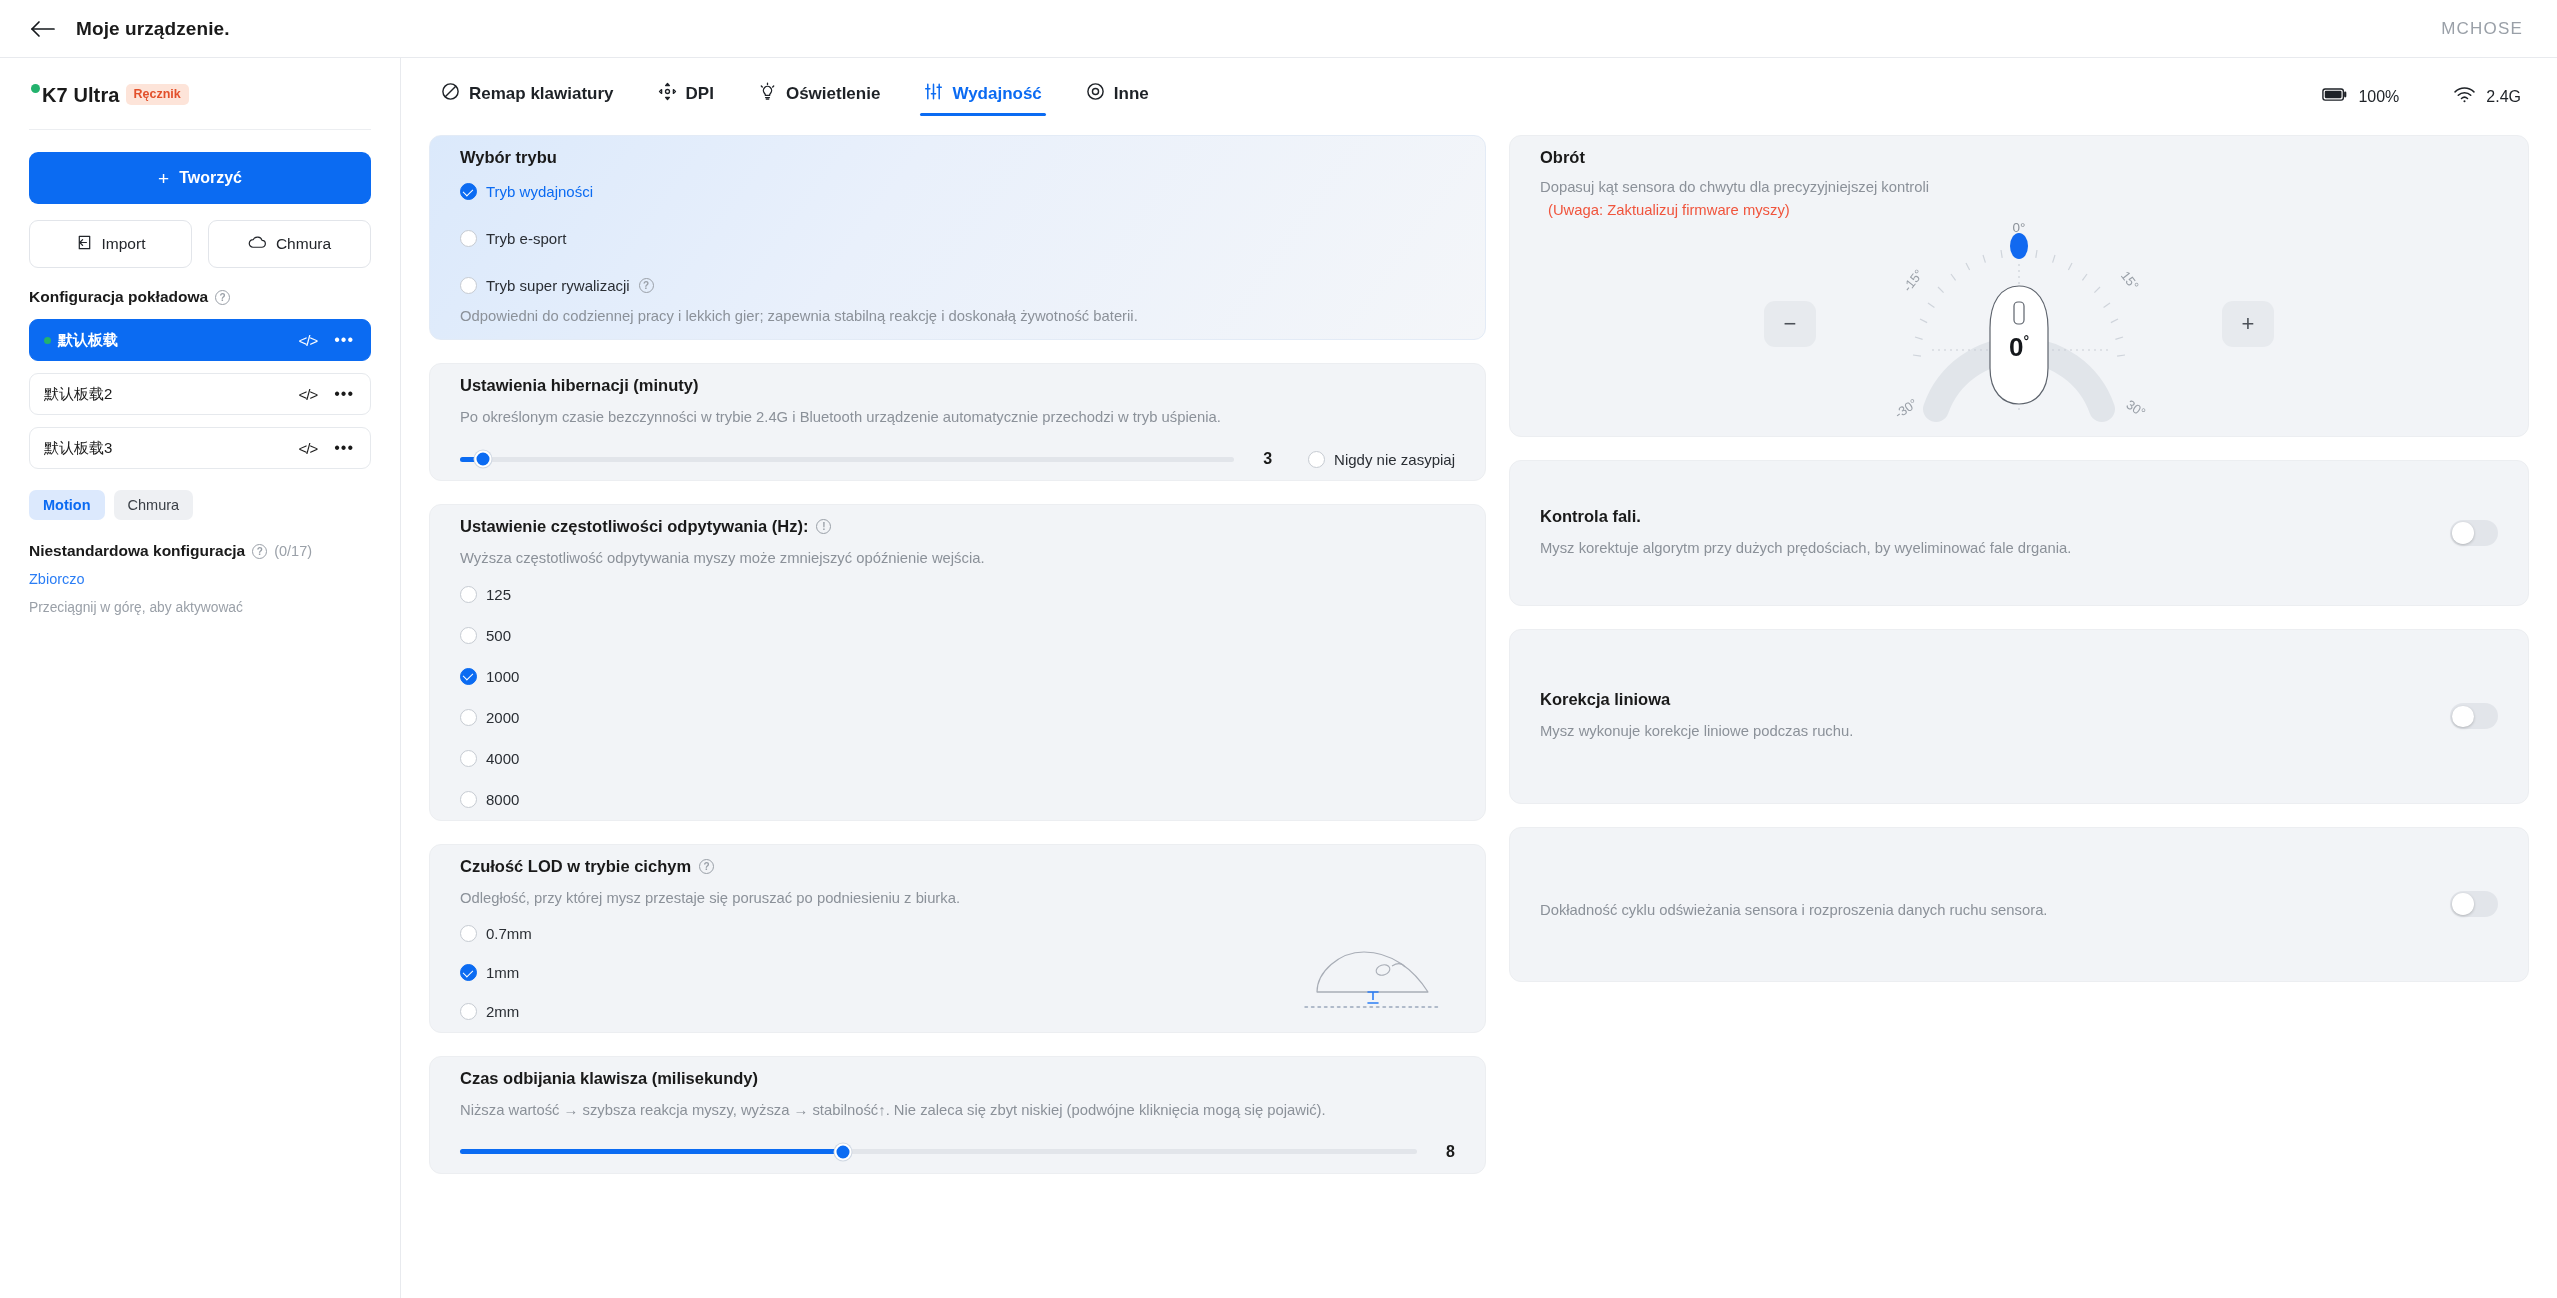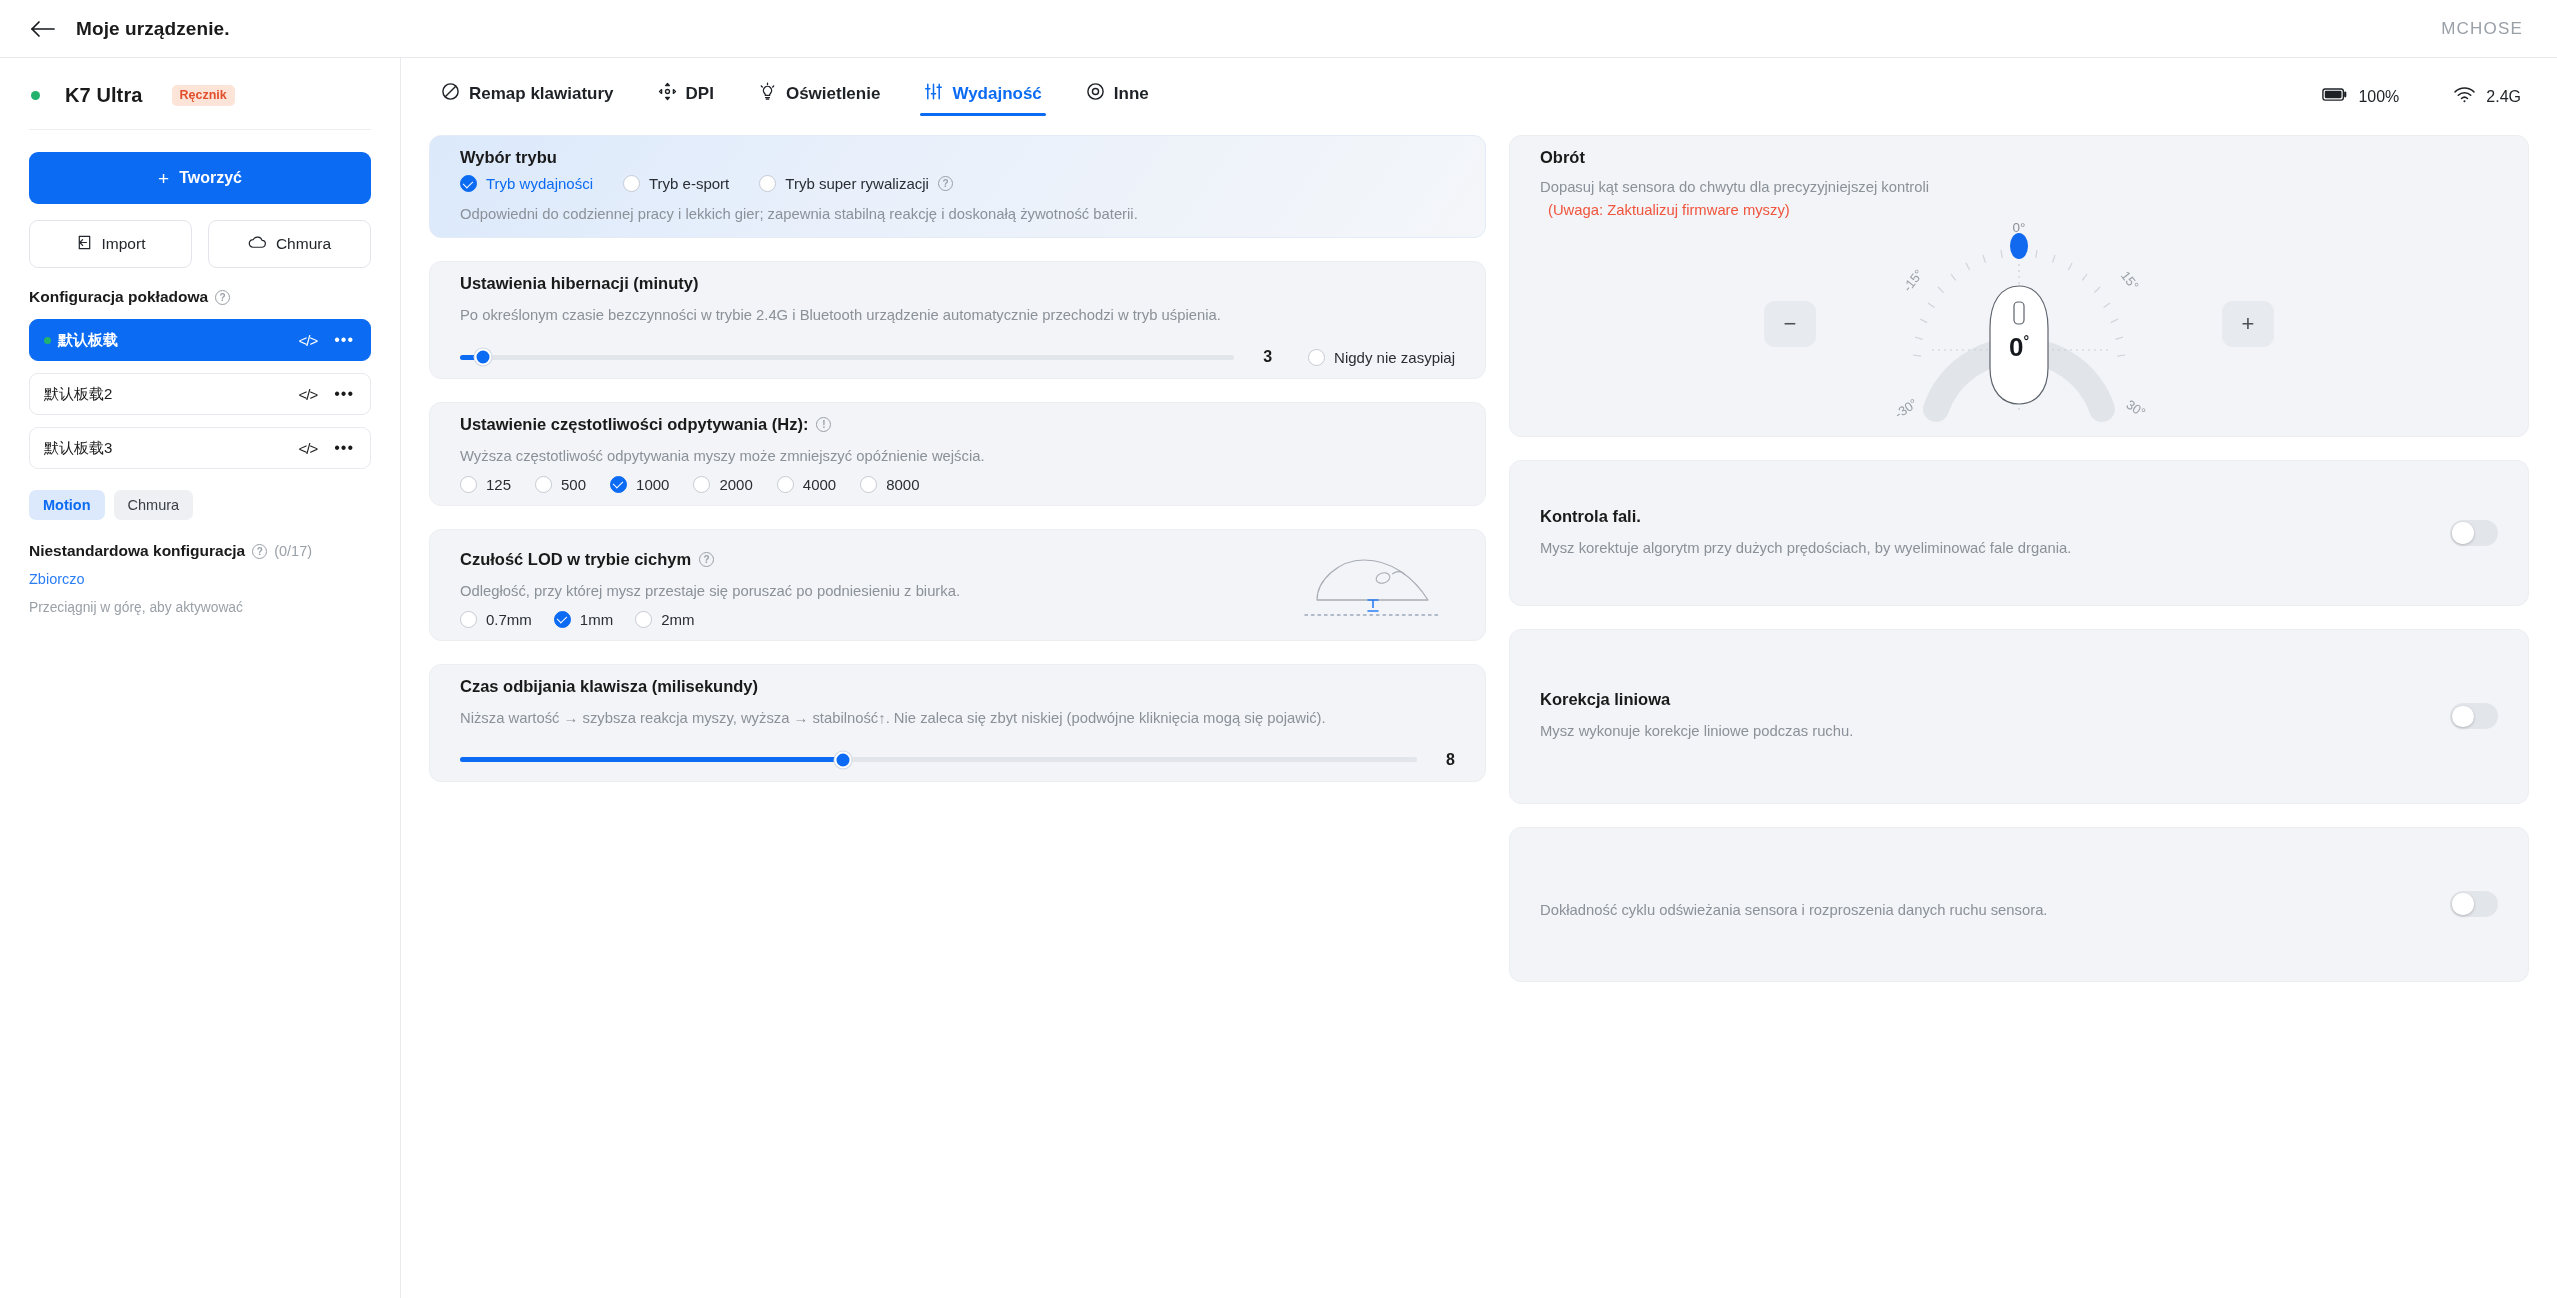--- a/index.html
+++ b/index.html
@@ -33,21 +33,21 @@
   
   .shell { display: flex; height: calc(1298px - 58px); }
 
   
   .sidebar {
     width: 401px; flex: 0 0 401px;
     border-right: 1px solid #e8eaee;
     padding: 0 29px;
   }
   .device-row {
-    display: flex; align-items: center; gap: 25px;
+    display: flex; align-items: flex-start; gap: 2px;
     padding: 26px 2px 22px 2px;
   }
   .status-dot { width: 9px; height: 9px; border-radius: 50%; background: #23b26d; flex:0 0 9px;}
   .device-name { font-size: 20px; font-weight: 700; letter-spacing: .1px; }
   .device-badge {
     background: #fde4d9; color: #e2502b;
     font-size: 12.5px; font-weight: 700;
     border-radius: 5px; padding: 3px 8px 4px; margin-left: 4px;
   }
   .divider { height: 1px; background: #eceef1; }
@@ -136,21 +136,21 @@
     background: linear-gradient(125deg,#dbe9fb 0%, #e9f0fb 42%, #f4f6f9 100%);
     border-color: #e3ebf6;
   }
   .card-title {
     font-size: 16.5px; font-weight: 700; display: flex; align-items: center; gap: 8px;
   }
   .card-sub { font-size: 14.8px; color: #8b9199; margin-top: 11px; line-height: 1.5; }
   .card-warn { font-size: 14.8px; color: #f0543c; margin-top: 4px; padding-left: 8px; }
 
   
-  .radio-row { display: flex; gap: 30px; margin-top: 8px; flex-wrap: wrap; }
+  .radio-row { display: flex; gap: 30px; margin-top: 16px; flex-wrap: wrap; flex-direction: column; }
   .radio { display: flex; align-items: center; gap: 9px; cursor: pointer; font-size: 15px; color: #2a2e34; }
   .rb { width: 17px; height: 17px; border-radius: 50%; border: 1.4px solid #c6cbd2; background:#fff; flex: 0 0 17px; }
   .radio.on .rb {
     background: #0b6bf2; border-color: #0b6bf2;
     display: flex; align-items: center; justify-content: center;
   }
   .radio.on .rb::after {
     content: ""; width: 8px; height: 4.5px;
     border-left: 1.8px solid #fff; border-bottom: 1.8px solid #fff;
     transform: rotate(-45deg) translate(0px,-1px);

